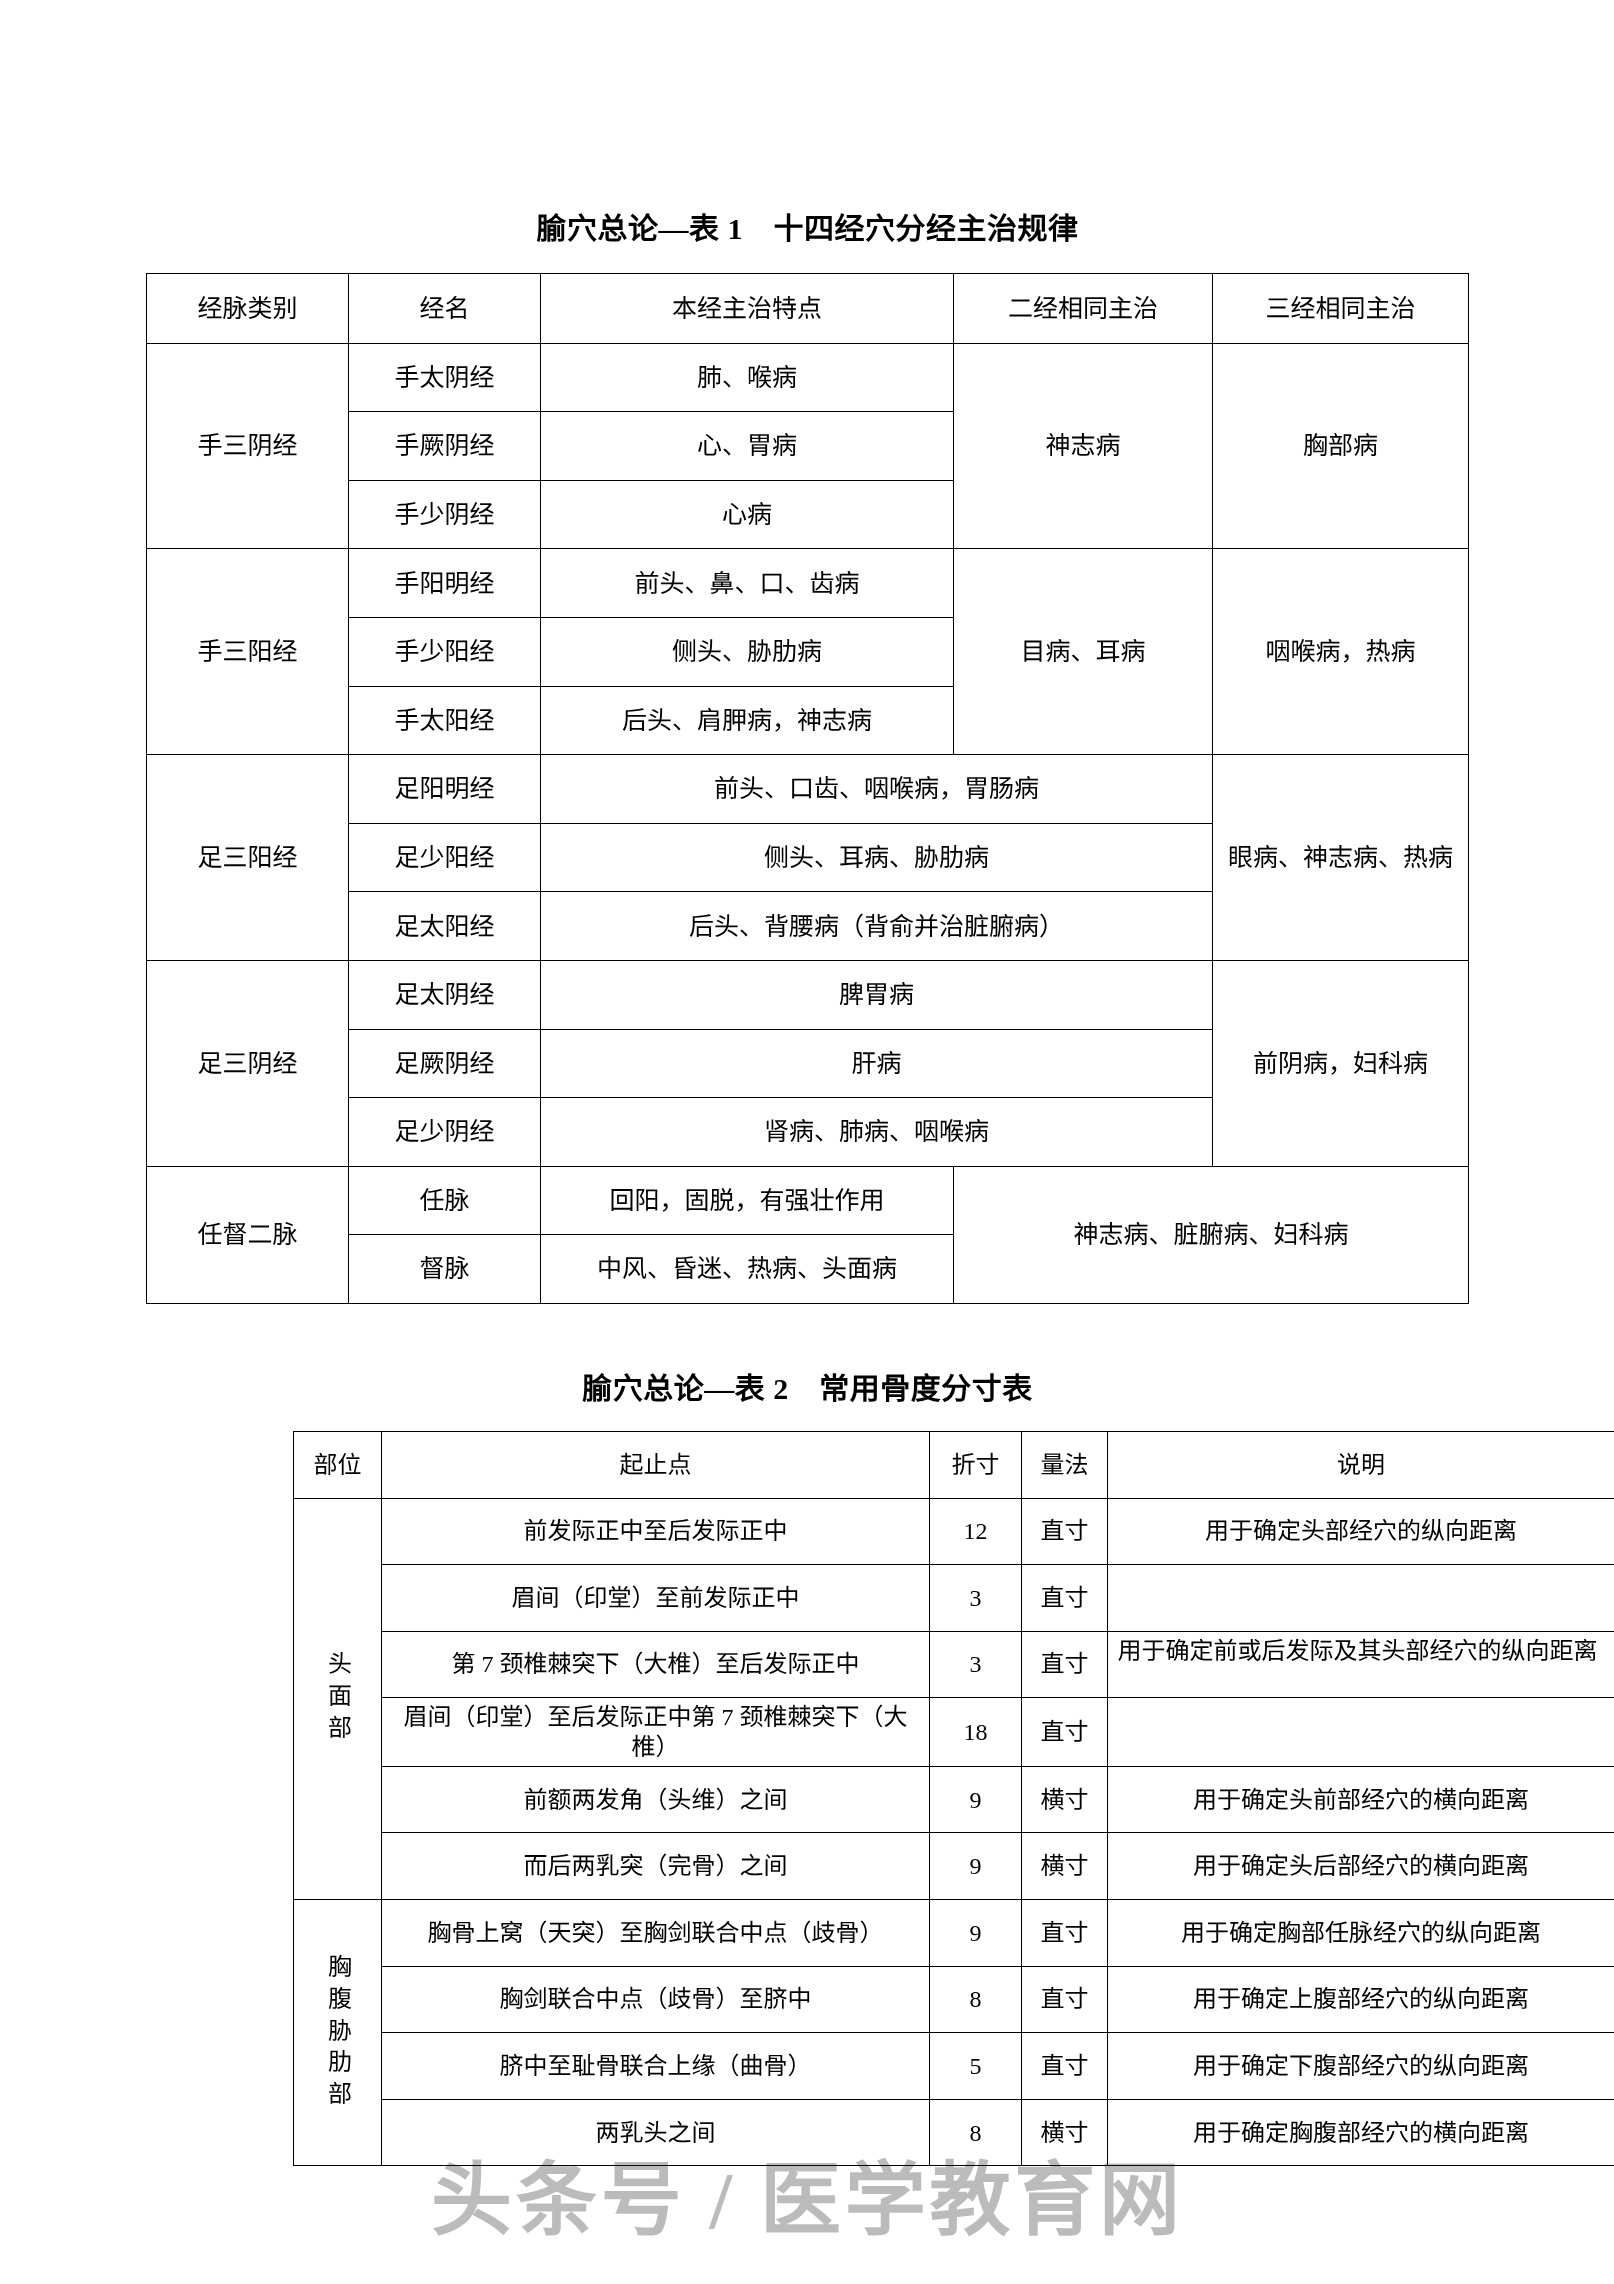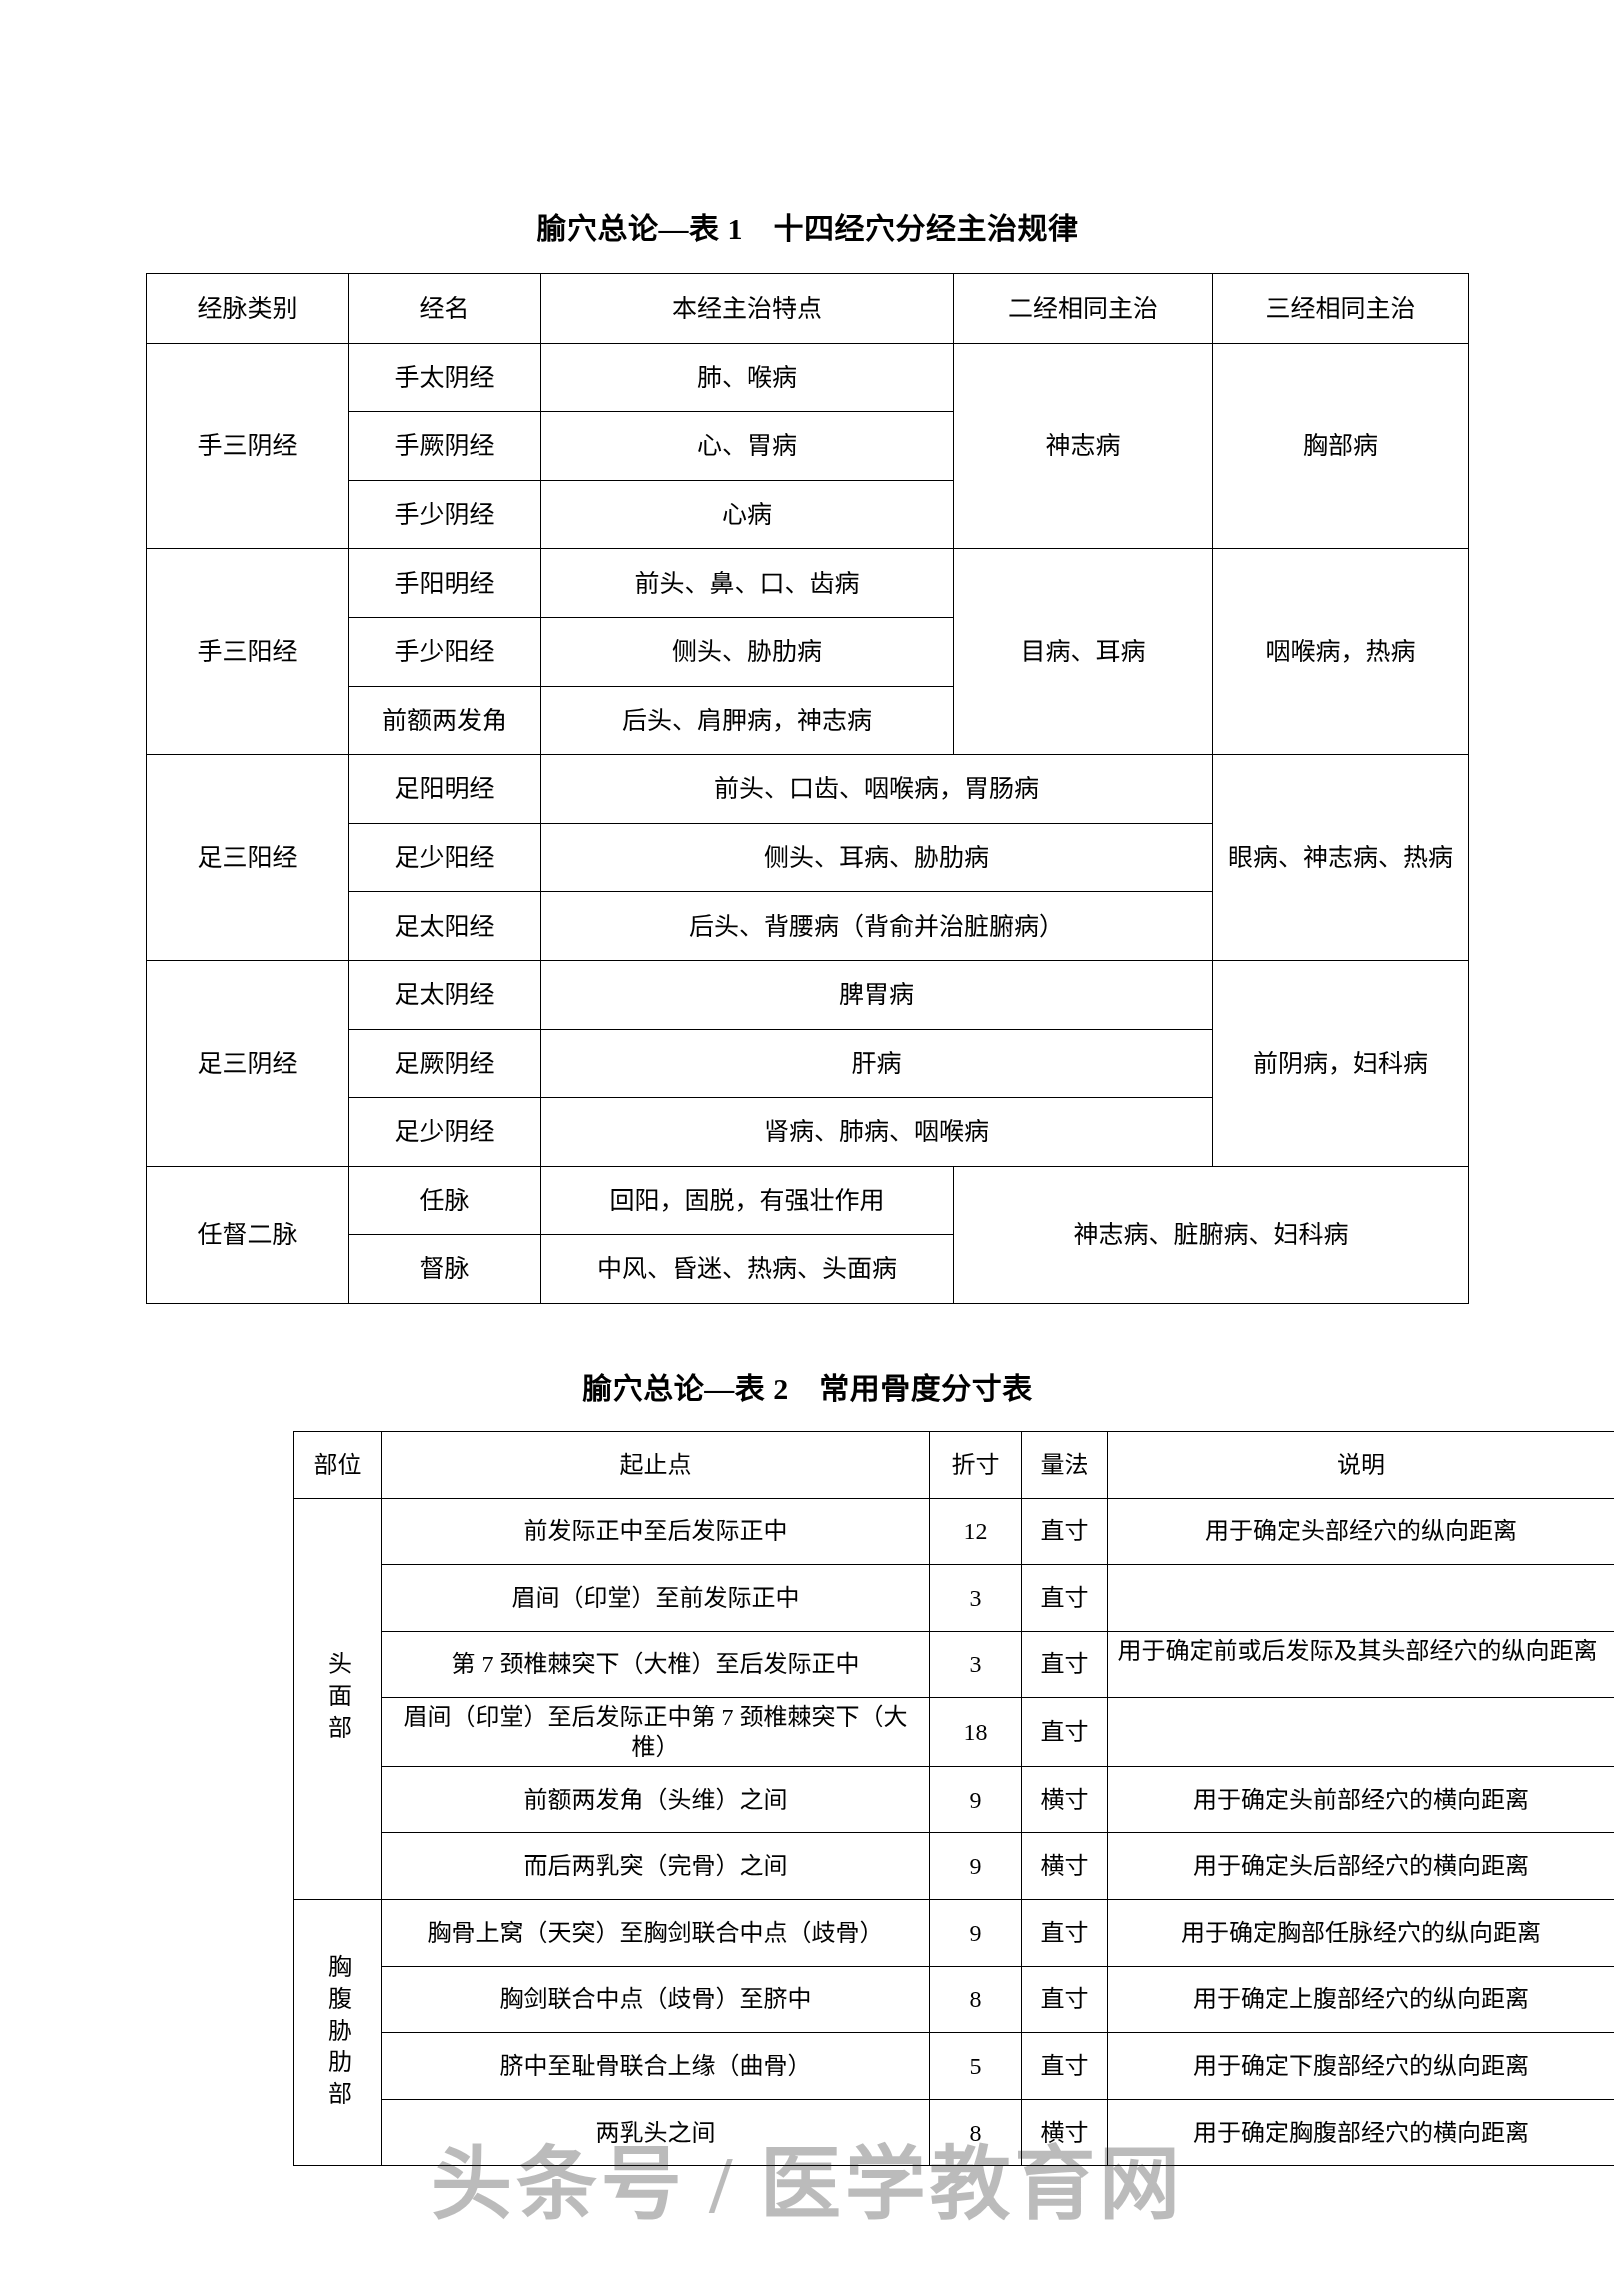--- a/index.html
+++ b/index.html
@@ -125,21 +125,21 @@
     font-weight: bold;
     margin-top: 71px;
     font-family: "Liberation Sans", sans-serif;
   }
 
   
   .watermark {
     position: absolute;
     left: 0;
     right: 0;
-    bottom: 50px;
+    bottom: 34px;
     text-align: center;
     font-size: 81px;
     font-weight: bold;
     color: rgba(30,30,30,0.30);
     letter-spacing: 3.8px;
     font-family: "Liberation Serif", serif;
     white-space: nowrap;
     user-select: none;
   }
 </style>
@@ -192,21 +192,21 @@
             <td>手阳明经</td>
             <td>前头、鼻、口、齿病</td>
             <td rowspan="3">目病、耳病</td>
             <td rowspan="3">咽喉病，热病</td>
           </tr>
           <tr>
             <td>手少阳经</td>
             <td>侧头、胁肋病</td>
           </tr>
           <tr>
-            <td>前额两发角</td>
+            <td>手太阳经</td>
             <td>后头、肩胛病，神志病</td>
           </tr>
 
           <tr>
             <td rowspan="3">足三阳经</td>
             <td>足阳明经</td>
             <td colspan="2">前头、口齿、咽喉病，胃肠病</td>
             <td rowspan="3">眼病、神志病、热病</td>
           </tr>
           <tr>

